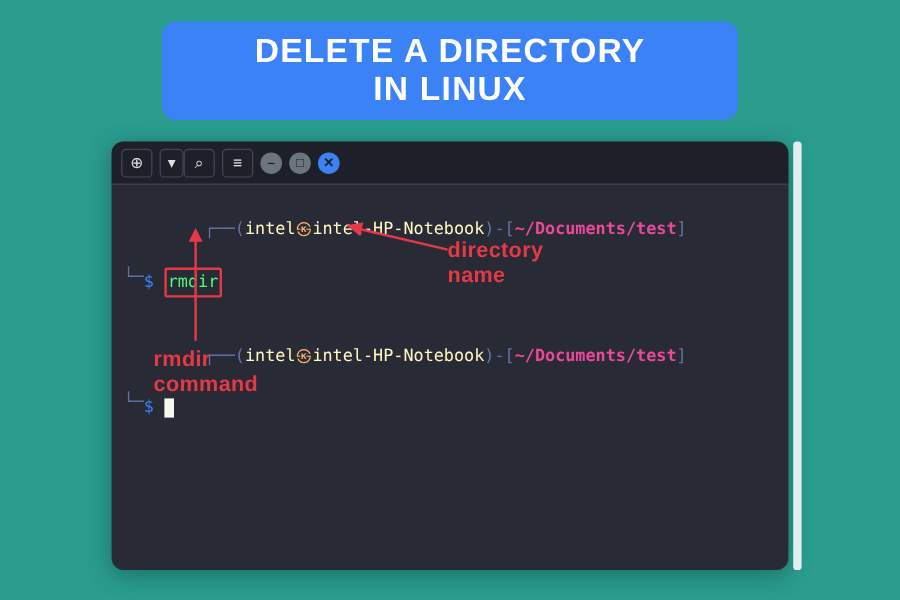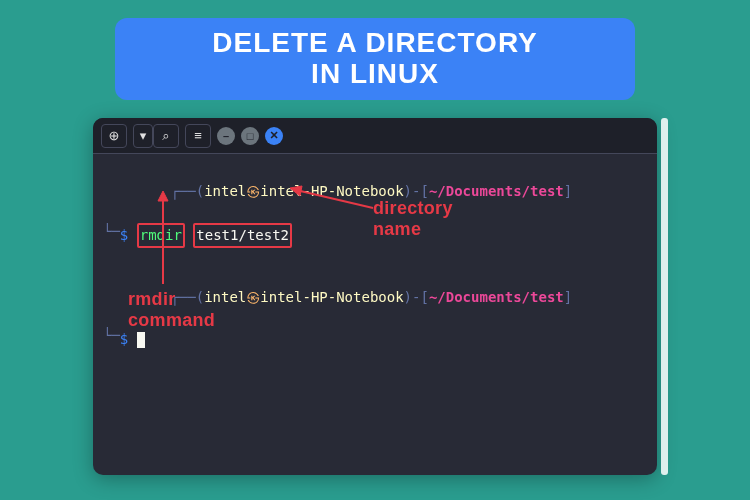--- a/index.html
+++ b/index.html
@@ -9,21 +9,21 @@
     background: #2a9d8f;
     font-family: Arial, sans-serif;
     overflow: hidden;
     position: relative;
   }
   .title-banner {
     position: absolute;
     top: 18px;
     left: 50%;
     transform: translateX(-50%);
-    width: 520px;
+    width: 480px;
     background: #3b82f6;
     border-radius: 12px;
     padding: 10px 20px;
     text-align: center;
   }
   .title-banner span {
     color: #fff;
     font-weight: 900;
     font-size: 28px;
     line-height: 1.1;
@@ -173,21 +173,21 @@
         </div>
       </div>
     </div>
 
     <div class="term-body">
 
       <div class="prompt-line1">
         <span class="p-paren">┌──(</span><span class="p-user">intel</span><span class="p-at">㉿</span><span class="p-user">intel-HP-Notebook</span><span class="p-paren">)-[</span><span class="p-path">~/Documents/test</span><span class="p-paren">]</span>
       </div>
       <div class="prompt-line2">
-        <span class="tree-char">└─</span><span class="dollar">$</span><span>&nbsp;</span><span class="redbox"><span class="cmd">rmdir</span></span><span>&nbsp;</span><span class="redbox"><span class="arg">test1/test2</span></span>
+        <span class="tree-char">└─</span><span class="dollar">$</span><span>&nbsp;</span><span class="redbox"><span class="cmd">rmdir</span></span><span>&nbsp;</span>
       </div>
 
       <div style="height:18px"></div>
 
       <div class="prompt-line1">
         <span class="p-paren">┌──(</span><span class="p-user">intel</span><span class="p-at">㉿</span><span class="p-user">intel-HP-Notebook</span><span class="p-paren">)-[</span><span class="p-path">~/Documents/test</span><span class="p-paren">]</span>
       </div>
       <div class="prompt-line2">
         <span class="tree-char">└─</span><span class="dollar">$</span><span>&nbsp;</span><span class="cursor"></span>
       </div>

